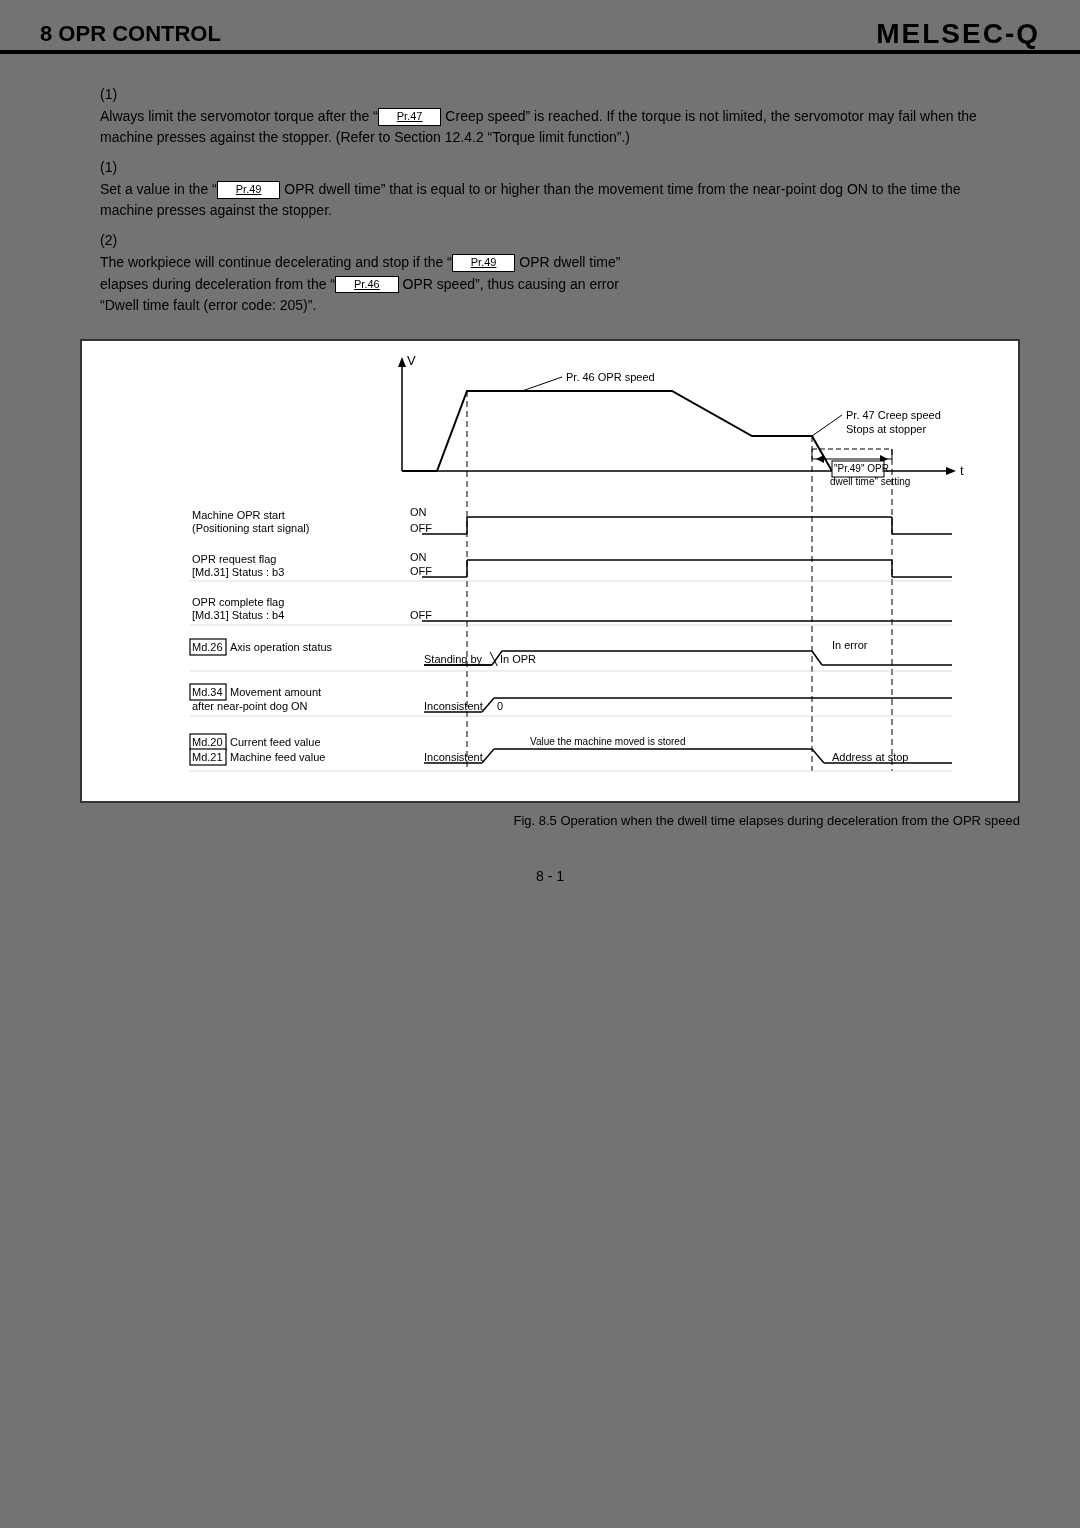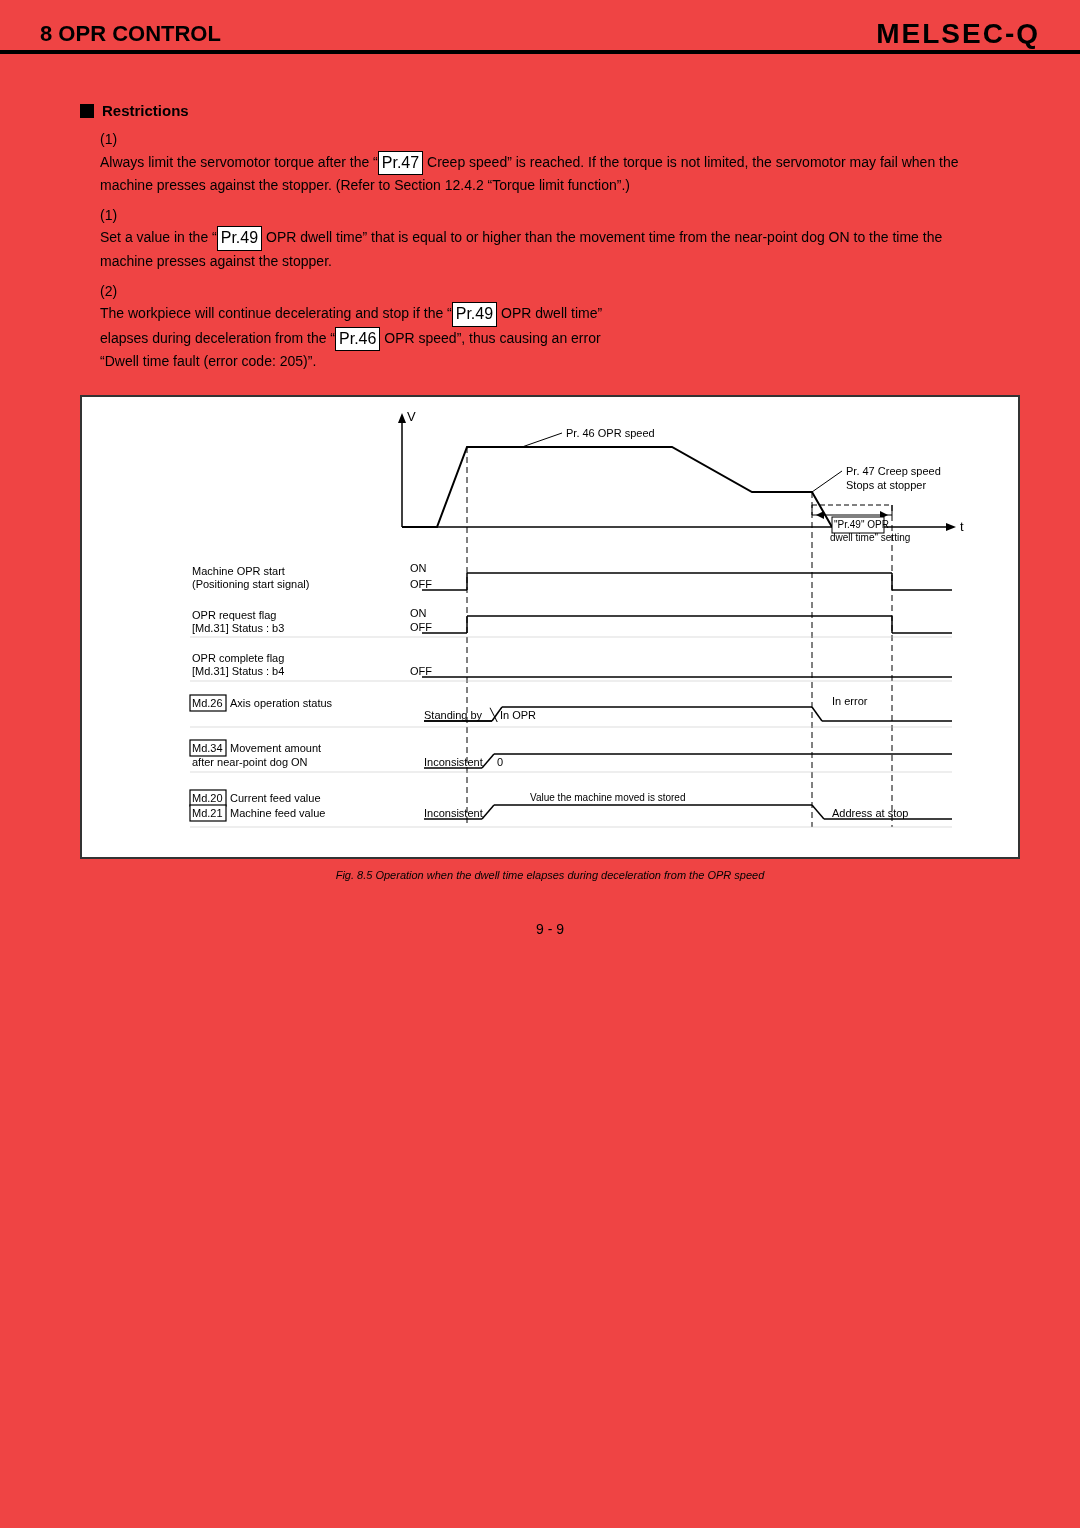--- a/index.html
+++ b/index.html
@@ -8,21 +8,21 @@
       font-family: Arial, Helvetica, sans-serif;
       font-size: 14px;
       color: #000;
       width: 1080px;
       min-height: 1528px;
     }
     .page {
       width: 1080px;
       min-height: 1528px;
       padding: 0;
-      background: #ef4444;
+      background: #737373;
     }
     
     .header {
       display: flex;
       align-items: center;
       padding: 18px 40px 0 40px;
       border-bottom: 4px solid #000;
       margin-bottom: 0;
     }
     .header-left {
@@ -66,69 +66,65 @@
       vertical-align: top;
     }
     .list-item .text {
       display: inline-block;
       width: calc(100% - 22px);
       vertical-align: top;
     }
     .badge {
       display: inline-block;
       border: 1.5px solid #000;
-      padding: 0 3px;
-      font-size: 16px;
+      padding: 0 18px;
+      font-size: 11px;
       font-family: Arial, Helvetica, sans-serif;
       background: #fff;
       vertical-align: middle;
       line-height: 1.4;
+      text-decoration: underline;
     }
     
     .diagram-box {
       border: 2px solid #333;
       margin: 22px 0 10px 0;
       background: #fff;
       padding: 0;
       position: relative;
       width: 940px;
     }
     .diagram-svg {
       display: block;
       width: 940px;
       height: 460px;
     }
     .fig-caption {
-      text-align: center;
+      text-align: right;
       margin-top: 10px;
-      font-size: 11px;
-      font-style: italic;
+      font-size: 13px;
     }
     .page-num {
       text-align: center;
       margin-top: 40px;
       font-size: 14px;
     }
   </style>
 </head>
 <body>
 
 <div class="page">
 
   <div class="header">
     <div class="header-left">8   OPR CONTROL</div>
     <div class="header-right">MELSEC-Q</div>
   </div>
 
   <div class="content">
 
-    <div class="section-title">
-      <span class="black-square"></span>
-      <span>Restrictions</span>
-    </div>
 
     <div class="list-item">
       <span class="number">(1)</span>
       <span class="text">
         Always limit the servomotor torque after the “<span class="badge">Pr.47</span> Creep speed” is reached. If the torque is not limited, the servomotor may fail when the machine presses against the stopper. (Refer to Section 12.4.2 “Torque limit function”.)
       </span>
     </div>
 
 
     <div class="list-item">
@@ -285,16 +281,16 @@
         <line x1="108" y1="284" x2="870" y2="284" stroke="#bbb" stroke-width="0.5"></line>
         <line x1="108" y1="330" x2="870" y2="330" stroke="#bbb" stroke-width="0.5"></line>
         <line x1="108" y1="375" x2="870" y2="375" stroke="#bbb" stroke-width="0.5"></line>
         <line x1="108" y1="430" x2="870" y2="430" stroke="#bbb" stroke-width="0.5"></line>
 
       </svg>
     </div>
 
     <div class="fig-caption">Fig. 8.5 Operation when the dwell time elapses during deceleration from the OPR speed</div>
 
-    <div class="page-num">9 - 9</div>
+    <div class="page-num">8 - 1</div>
 
   </div>
 </div>
 
 </body></html>

